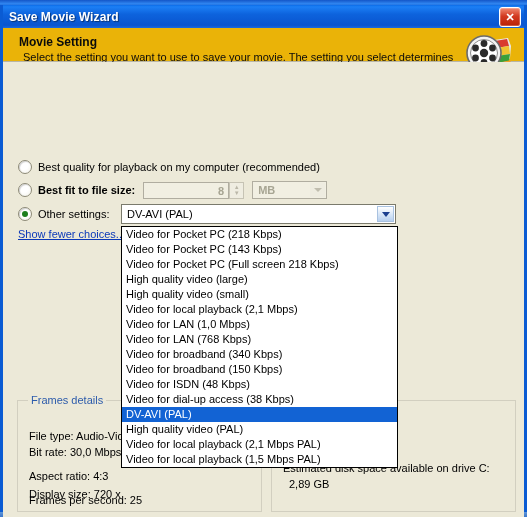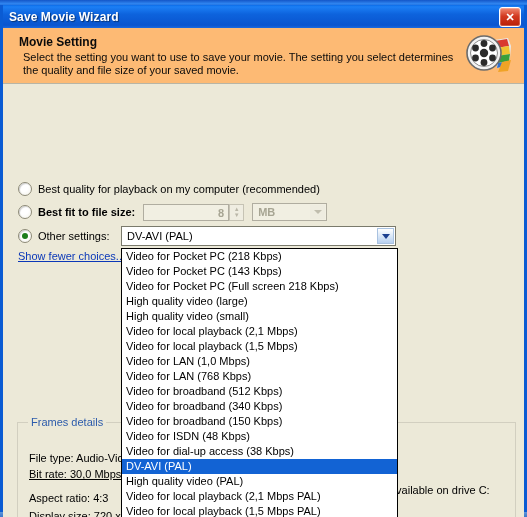--- a/index.html
+++ b/index.html
@@ -56,22 +56,22 @@
     border: 1px solid #ffffff;
     box-shadow: inset 0 0 0 1px rgba(255,255,255,.25);
     display: flex; align-items: center; justify-content: center;
     color: #fff; font-size: 11px; font-weight: bold; line-height: 1;
     cursor: pointer;
   }
 
   
   .header {
     position: relative;
-    height: 56px;
-    background: #fdba74;
+    height: 34px;
+    background: #eab308;
     border-bottom: 1px solid #b8b5a5;
     padding: 7px 70px 0 16px;
     box-sizing: border-box;
   }
   .header h1 {
     margin: 0 0 2px 0;
     font-size: 12px; font-weight: bold; color: #0b0b0b;
   }
   .header p {
     margin: 0 0 0 4px;
@@ -281,39 +281,37 @@
       </span>
     </div>
 
     <div class="dropdown" id="dropdown-list">
         <div class="dd-item">Video for Pocket PC (218 Kbps)</div>
         <div class="dd-item">Video for Pocket PC (143 Kbps)</div>
         <div class="dd-item">Video for Pocket PC (Full screen 218 Kbps)</div>
         <div class="dd-item">High quality video (large)</div>
         <div class="dd-item">High quality video (small)</div>
         <div class="dd-item">Video for local playback (2,1 Mbps)</div>
-        <div class="dd-item">Video for local playback (1,5 Mbps)</div>
         <div class="dd-item">Video for LAN (1,0 Mbps)</div>
         <div class="dd-item">Video for LAN (768 Kbps)</div>
-        <div class="dd-item">Video for broadband (512 Kbps)</div>
         <div class="dd-item">Video for broadband (340 Kbps)</div>
         <div class="dd-item">Video for broadband (150 Kbps)</div>
         <div class="dd-item">Video for ISDN (48 Kbps)</div>
         <div class="dd-item">Video for dial-up access (38 Kbps)</div>
         <div class="dd-item sel">DV-AVI (PAL)</div>
         <div class="dd-item">High quality video (PAL)</div>
         <div class="dd-item">Video for local playback (2,1 Mbps PAL)</div>
         <div class="dd-item">Video for local playback (1,5 Mbps PAL)</div>
       </div>
 
     <div class="group" style="left:14px; top:338px; width:245px; height:112px;">
       <span class="group-title">Frames details</span>
     </div>
     <span class="detail-line" style="top:368px; left:26px;">File type: Audio-Vid</span>
-    <span class="detail-line" style="top:384px; left:26px;text-decoration:underline;">Bit rate: 30,0 Mbps</span>
+    <span class="detail-line" style="top:384px; left:26px;">Bit rate: 30,0 Mbps</span>
     <span class="detail-line" style="top:400px; left:26px;margin-top:26px;">Display size: 720 x </span>
     <span class="detail-line" style="top:408px; left:26px;text-align:right;">Aspect ratio: 4:3</span>
     <span class="detail-line" style="top:432px; left:26px;">Frames per second: 25</span>
 
     <div class="group" style="left:268px; top:338px; width:245px; height:112px;"></div>
     <span class="detail-line" style="top:368px; left:380px;">ed:</span>
     <span class="detail-line" style="top:400px; left:280px;">Estimated disk space available on drive C:</span>
     <span class="detail-line" style="top:416px; left:286px;">2,89 GB</span>
 
   </div>

